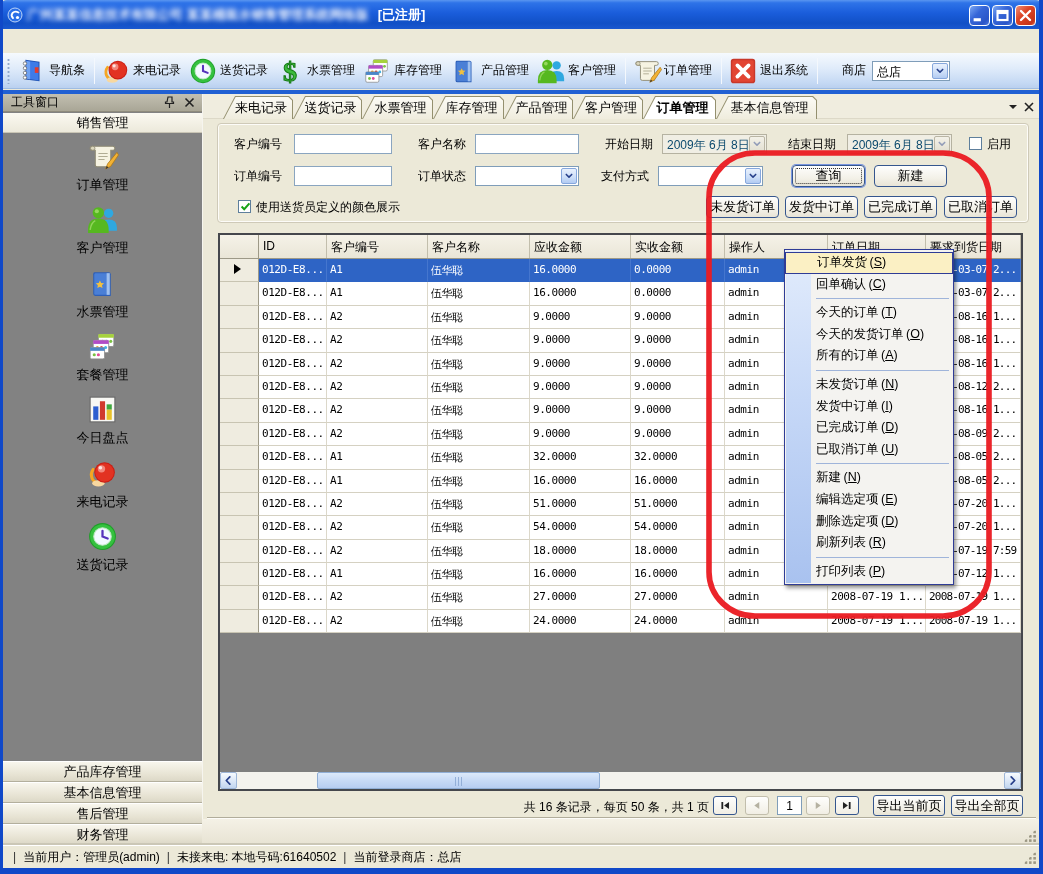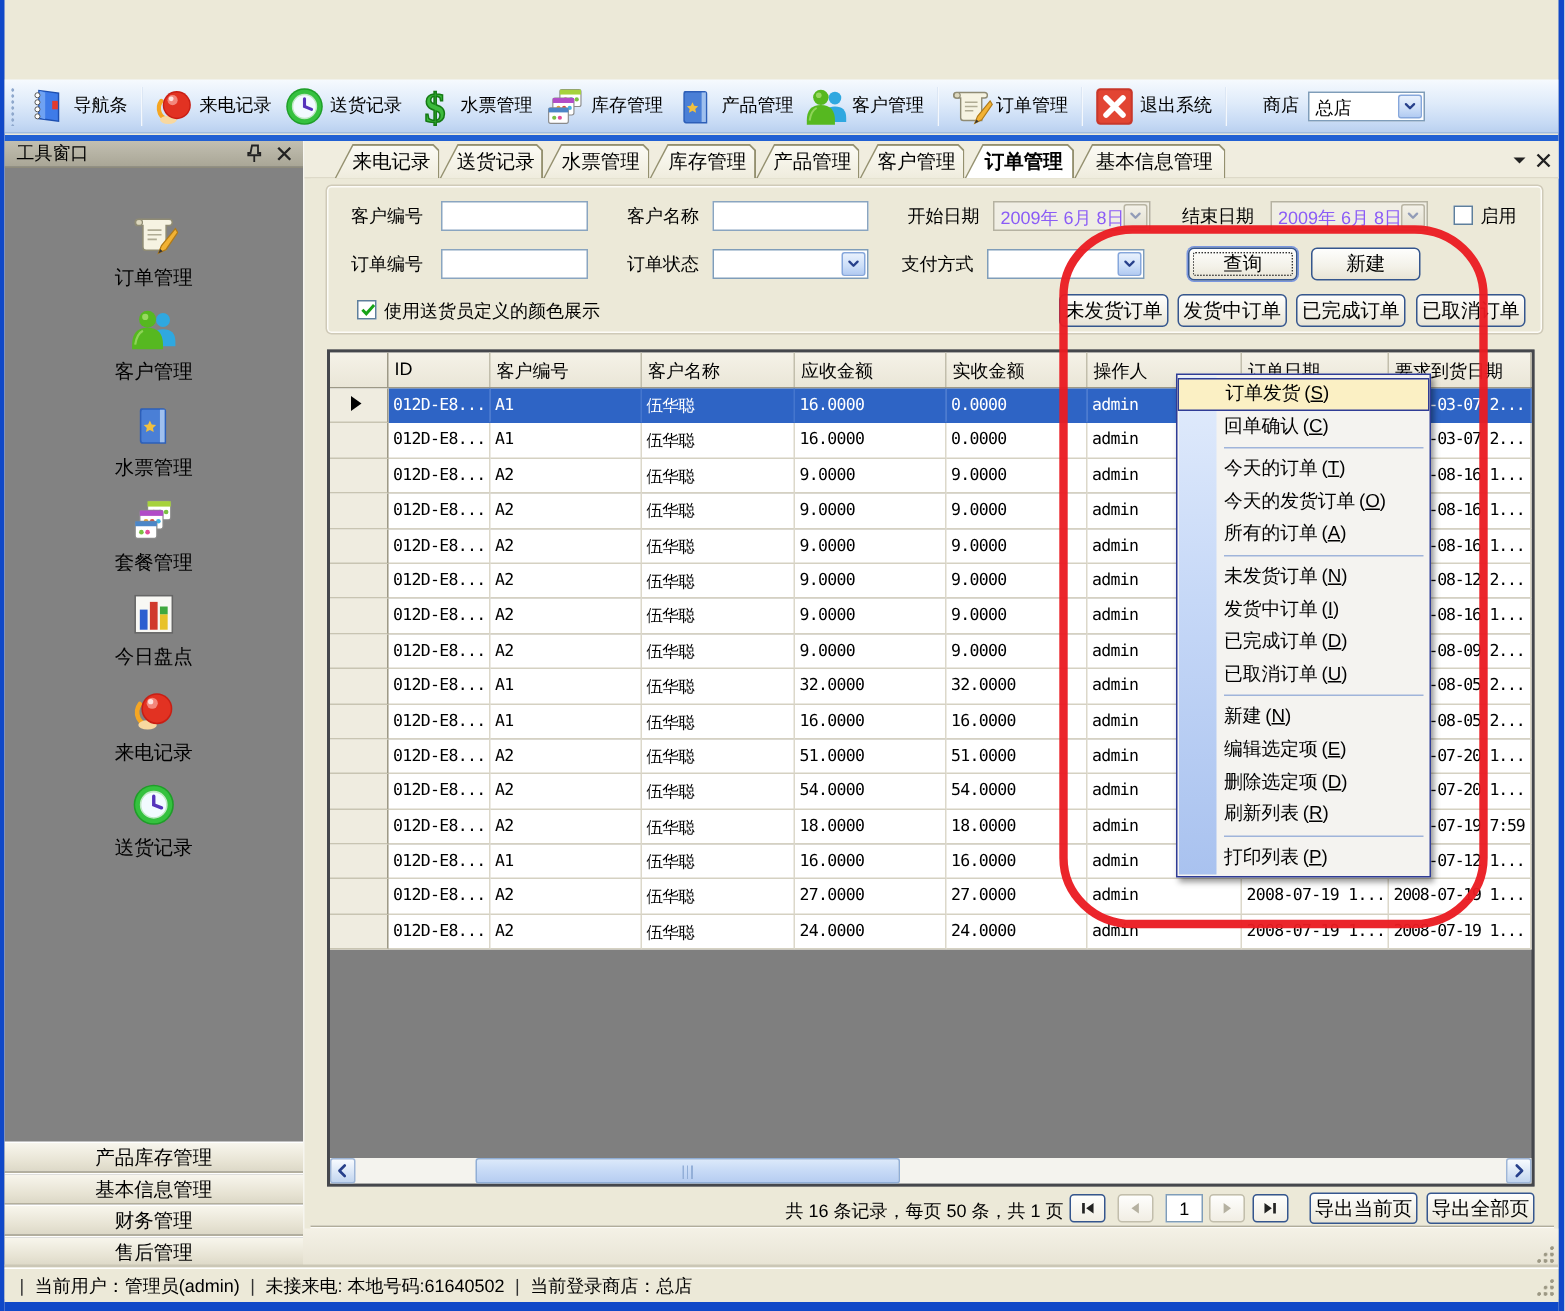--- a/index.html
+++ b/index.html
@@ -80,21 +80,21 @@
   .tab.active .fill { background:#FFFFFF; font-weight:bold; }
   .tabctl { position:absolute; top:8px; width:12px; height:10px; }
   .tabpage { position:absolute; left:4px; top:25px; width:829px; height:699px; background:#ECE9D8; }
 
   
   .fgroup { position:absolute; left:10px; top:4px; width:812px; height:100px;
     border:1px solid #CFCAB8; border-radius:4px; box-shadow:inset 0 0 0 1px #FDFCF8; }
   .flabel { position:absolute; height:20px; line-height:20px; white-space:nowrap; }
   .finput { position:absolute; height:20px; background:#fff; border:1px solid #8AA5C0; }
   .fcombo { position:absolute; height:20px; background:#fff; border:1px solid #7F9DB9; }
-  .fcombo.disabled { background:#F0EEE4; border:1px solid #B5B2A1; color:#8b5cf6; }
+  .fcombo.disabled { background:#F0EEE4; border:1px solid #B5B2A1; color:#0c4a6e; }
   .fcombo .val { position:absolute; left:4px; top:2px; white-space:nowrap; }
   .xpbtn { position:absolute; border:1px solid #35568E; border-radius:4px;
     background:linear-gradient(180deg,#FEFEFD 0%,#F3F1E8 60%,#E8E4D6 100%);
     text-align:center; font-size:13px; color:#000; }
   .xpbtn.focusd { box-shadow:0 0 0 1px #7A96DF; }
   .xpbtn.focusd .dots { position:absolute; inset:2px; border:1px dotted #333; border-radius:2px; }
   .chk { position:absolute; width:13px; height:13px; background:#fff; border:1px solid #5E7F9C; }
   .chk svg { position:absolute; inset:-1px 0 0 0; width:13px; height:13px; }
 
   
@@ -282,20 +282,46 @@
   <symbol id="g-appicon" viewBox="0 0 16 16">
     <circle cx="8" cy="8" r="7" fill="#2A6FE8" stroke="#BCD4F8" stroke-width="1"></circle>
     <path d="M11.5 5.5 Q8 3.5 5.5 6 Q3.5 8.5 6 11" fill="none" stroke="#fff" stroke-width="1.8" stroke-linecap="round"></path>
     <circle cx="10.5" cy="10.5" r="1.6" fill="#fff"></circle>
   </symbol>
 </defs>
 </svg>
 
 <div class="window">
 
+  <div class="titlebar">
+    <svg class="appicon">
+        <use href="#g-appicon"></use>
+      </svg>
+    <div class="title-text">
+      <span class="title-blur">广州某某信息技术有限公司 某某桶装水销售管理系统网络版</span>
+      <span class="title-reg">[已注册]</span>
+    </div>
+    <div class="winbtns">
+      <div class="winbtn">
+          <svg>
+            <use href="#g-min"></use>
+          </svg>
+        </div>
+      <div class="winbtn">
+          <svg>
+            <use href="#g-restore"></use>
+          </svg>
+        </div>
+      <div class="winbtn close">
+          <svg>
+            <use href="#g-close"></use>
+          </svg>
+        </div>
+    </div>
+  </div>
 
 
   <div class="toolbar" id="toolbar">
       <span class="tgrip"></span>
       <div class="tbtn">
         <svg>
           <use href="#ic-book-nav"></use>
         </svg>
         <span>导航条</span>
       </div>
@@ -369,20 +395,21 @@
       <span>工具窗口</span>
       <span class="cap-icons">
         <svg>
             <use href="#g-pin"></use>
           </svg>
         <svg>
             <use href="#g-x"></use>
           </svg>
       </span>
     </div>
+    <div class="sb-group">销售管理</div>
     <div class="sb-items" id="sbitems">
         <div class="sb-item" style="top: 7px;">
           <svg>
             <use href="#ic-scroll-pen"></use>
           </svg>
           <div class="lbl">订单管理</div>
         </div>
         <div class="sb-item" style="top: 70px;">
           <svg>
             <use href="#ic-person"></use>
@@ -416,22 +443,22 @@
         <div class="sb-item" style="top: 387px;">
           <svg>
             <use href="#ic-clock"></use>
           </svg>
           <div class="lbl">送货记录</div>
         </div>
       </div>
     <div class="sb-stack" id="sbstack">
         <div class="sb-bar">产品库存管理</div>
         <div class="sb-bar">基本信息管理</div>
+        <div class="sb-bar">售后管理</div>
         <div class="sb-bar">财务管理</div>
-        <div class="sb-bar">售后管理</div>
       </div>
   </div>
 
   <div class="main">
     <div class="tabstrip" id="tabstrip">
         <div class="tab" style="left: 20px; width: 70px;">
           <div class="shape"></div>
           <div class="fill">来电记录</div>
         </div>
         <div class="tab" style="left: 90px; width: 69px;">

